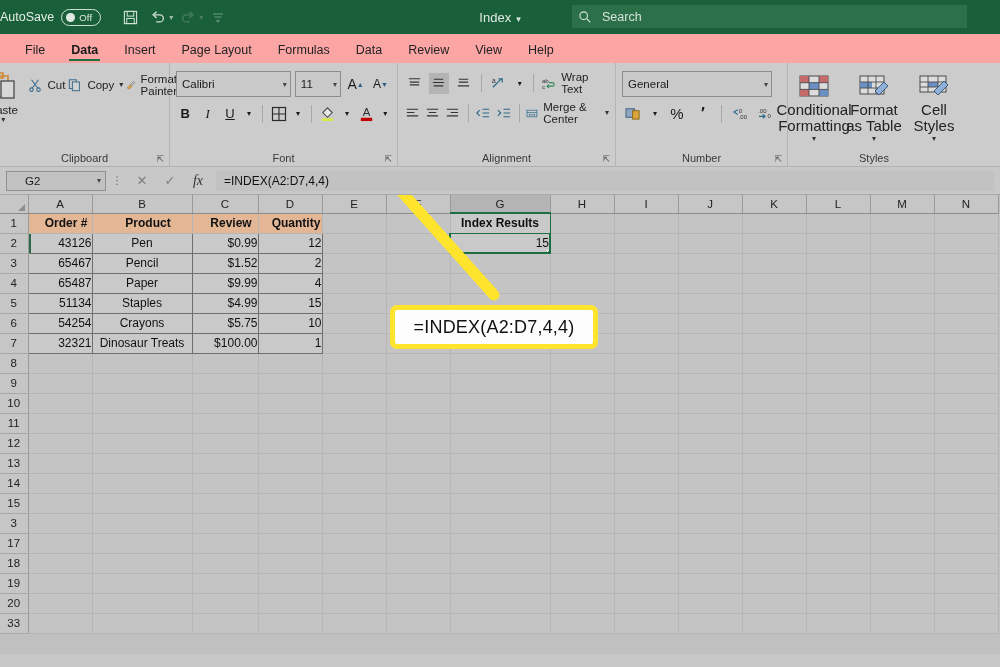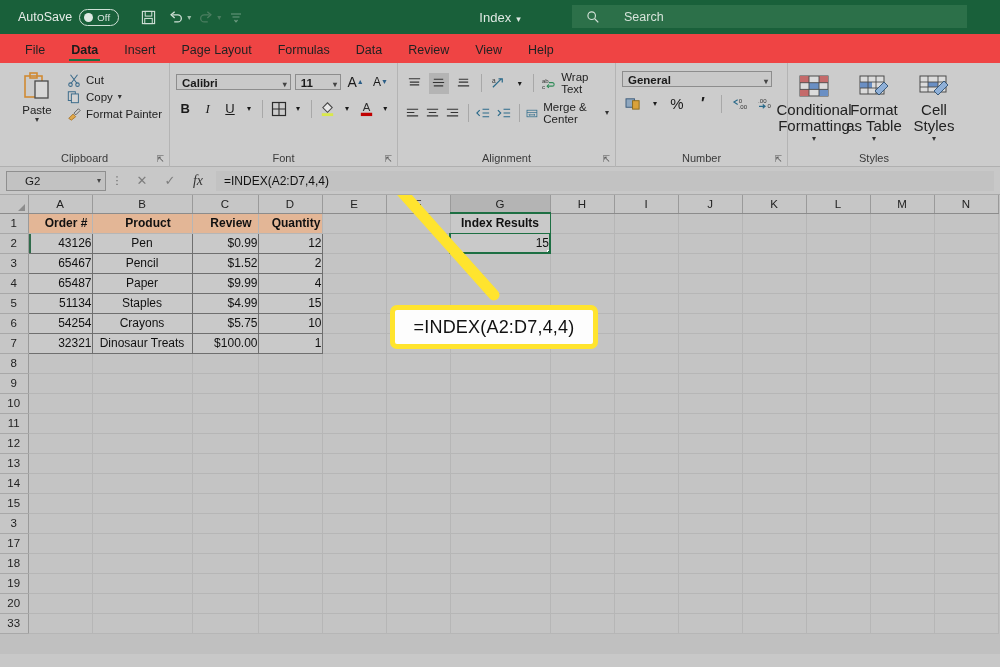--- a/index.html
+++ b/index.html
@@ -9,21 +9,21 @@
     overflow: hidden;
     background: #c8c8c8;
   }
 
   
   .titlebar {
     height: 34px; background: #19603a;
     display: flex; align-items: center;
     position: relative;
   }
-  .autosave-wrap { display:flex; align-items:center; margin-left: 18px; gap: 7px; }
+  .autosave-wrap { display:flex; align-items:center; gap: 7px; }
   .autosave-label { color: #e6ece8; font-size: 12.5px; }
   .toggle {
     width: 40px; height: 17px; border-radius: 9px;
     border: 1px solid #cfe0d6; background: #19603a;
     display: flex; align-items: center; position: relative;
   }
   .toggle .knob {
     width: 9px; height: 9px; border-radius: 50%;
     background: #dfe9e3; margin-left: 4px;
   }
@@ -37,27 +37,27 @@
   .qat-caret { font-size: 8px; color:#9dbdaa; margin-left:-4px; }
   .doc-title {
     position:absolute; left:0; right:0; text-align:center;
     color:#dfe9e3; font-size: 13px; pointer-events:none;
   }
   .doc-title .caret { font-size: 9px; margin-left: 5px; }
   .searchbox {
     position:absolute; left: 572px; top: 5px;
     width: 395px; height: 23px;
     background: #2c7049; display:flex; align-items:center;
-    padding-left: 14px; gap: 24px;
+    padding-left: 6px; gap: 10px;
   }
   .searchbox .ph { color:#d6e3da; font-size: 12.5px; }
 
   
   .tabbar {
-    height: 29px; background: #ef4444;
+    height: 29px; background: #fca5a5;
     display:flex; align-items:flex-end; padding-left: 12px;
   }
   .tab {
     font-size: 12.5px; color: #222; padding: 0 13px 6px 13px;
     position: relative;
   }
   .tab.active { font-weight: bold; color:#1b1b1b; }
   .tab.active::after {
     content:""; position:absolute; left: 11px; right: 11px; bottom: 2px;
     height: 2.5px; background: #1d6f43;
@@ -82,31 +82,31 @@
   .dlauncher {
     position:absolute; bottom:3px; right:5px; font-size:9px; color:#555;
   }
   .rbody { display:flex; flex:1; align-items:flex-start; padding-top:4px; }
 
   
   .paste-btn { width:60px; display:flex; flex-direction:column; align-items:center; }
   .paste-ico { width:30px; height:32px; position:relative; }
   .paste-txt { font-size:11.5px; color:#222; margin-top:1px; }
   .mini-caret { font-size:8px; color:#333; line-height:8px; }
-  .clip-col { display:flex; flex-direction:column; gap:3px; padding-top:2px; }
+  .clip-col { display:flex; flex-direction:row; gap:3px; padding-top:2px; }
   .clip-item { display:flex; align-items:center; gap:5px; font-size:11.5px; color:#222; }
 
   
   .fontgrp { width:228px; }
   .frow { display:flex; align-items:center; gap:4px; }
   .frow + .frow { margin-top:6px; }
   .combo {
-    height:16px; background:#c9c9c9; border:1px solid #8d8d8d;
-    display:flex; align-items:flex-end; padding:0 3px 0 5px;
-    font-size:11.5px; color:#1a1a1a;font-weight:bold;
+    height:26px; background:#c9c9c9; border:1px solid #8d8d8d;
+    display:flex; align-items:center; padding:0 3px 0 5px;
+    font-size:11.5px; color:#1a1a1a;
   }
   .combo .cv { flex:1; }
   .combo .cc { font-size:8px; color:#444; }
   .icobtn {
     width:22px; height:21px; display:flex; align-items:center; justify-content:center;
     font-size:13px; color:#1a1a1a;
   }
   .icobtn.sm { width:14px; font-size:8px; }
   .sep { width:1px; height:18px; background:#a8a8a8; margin:0 3px; }
 

